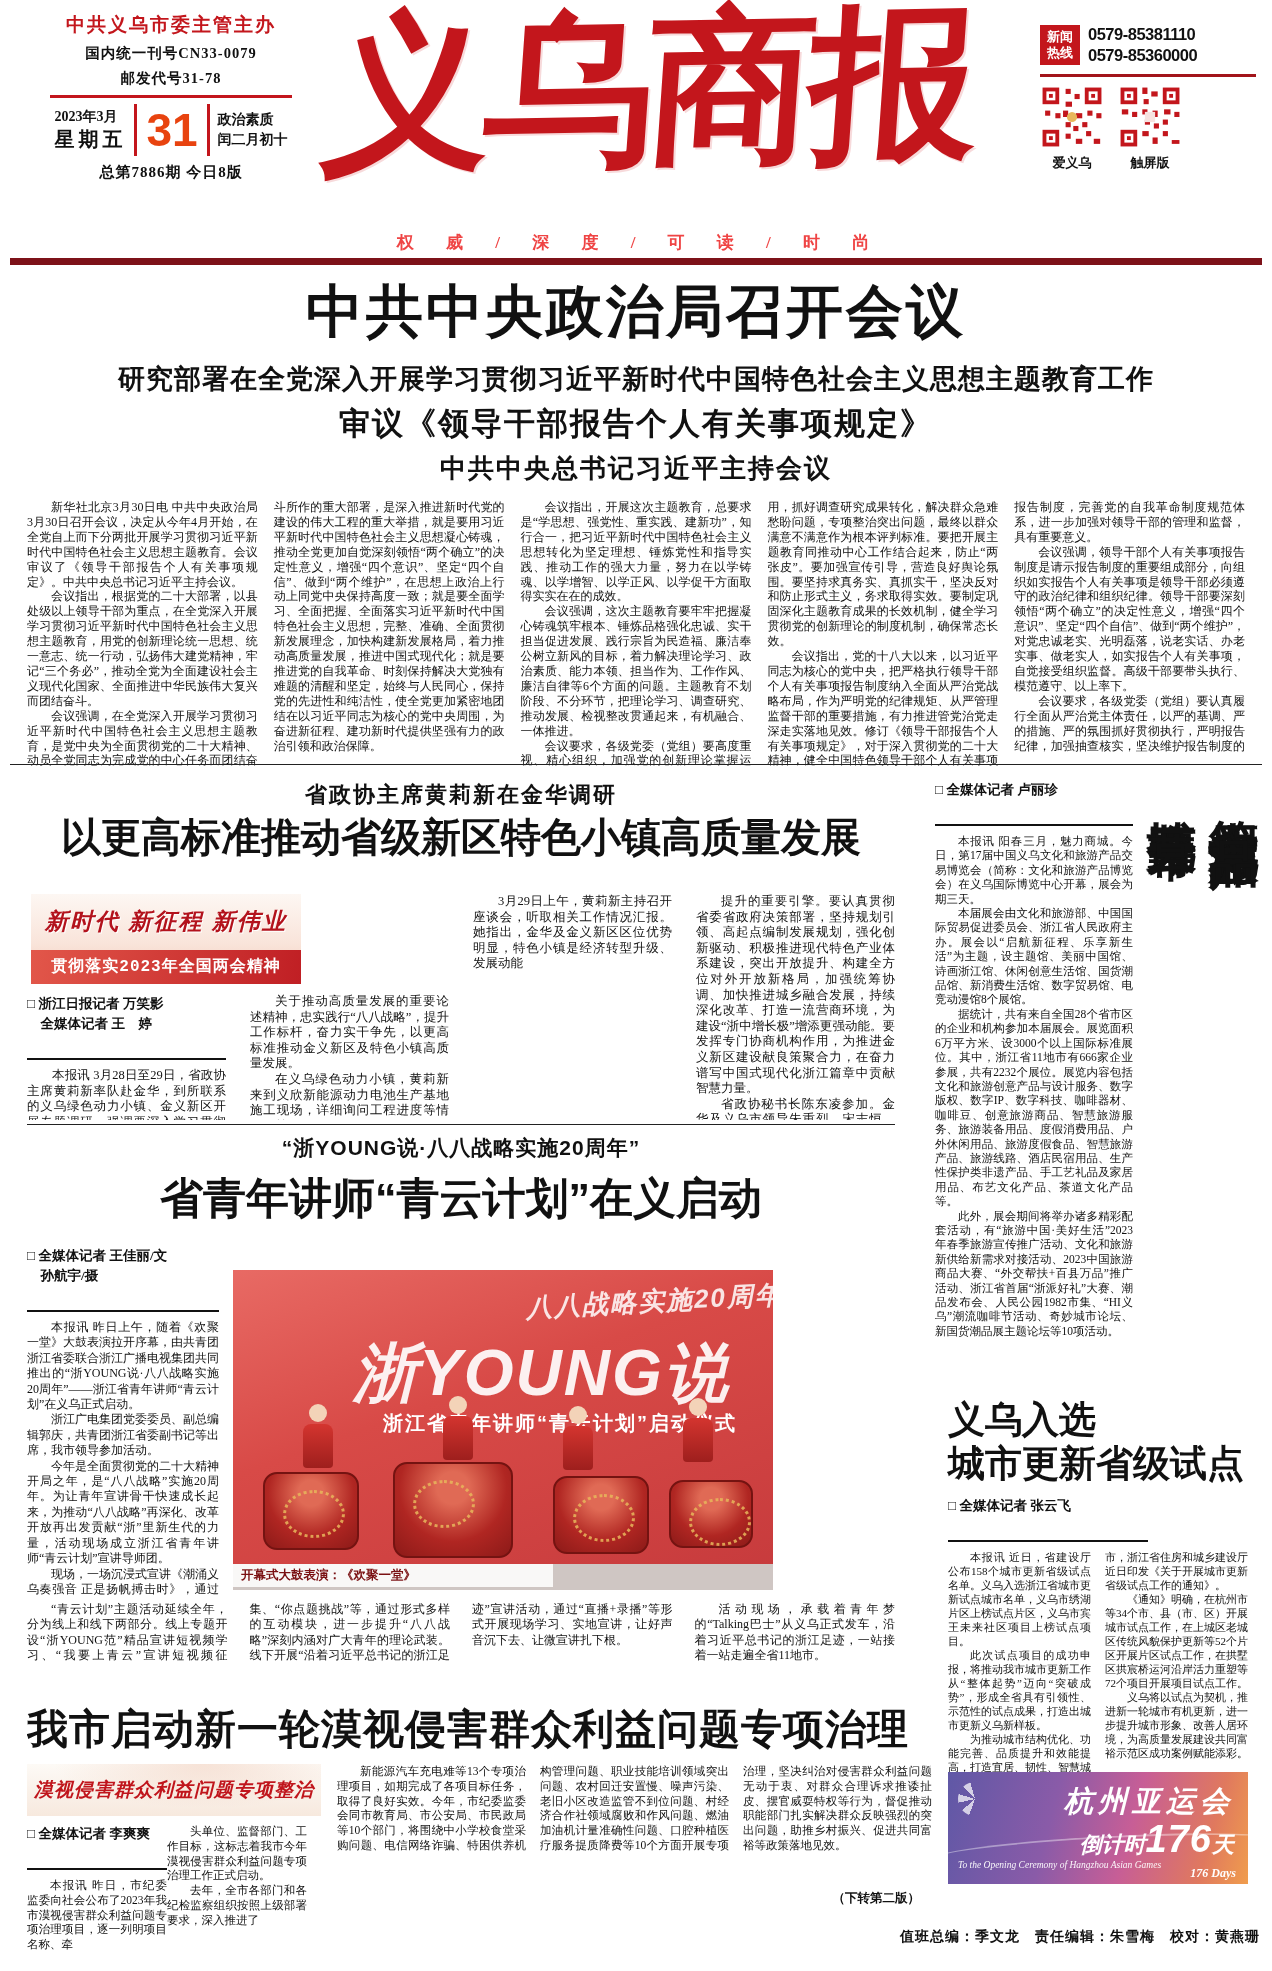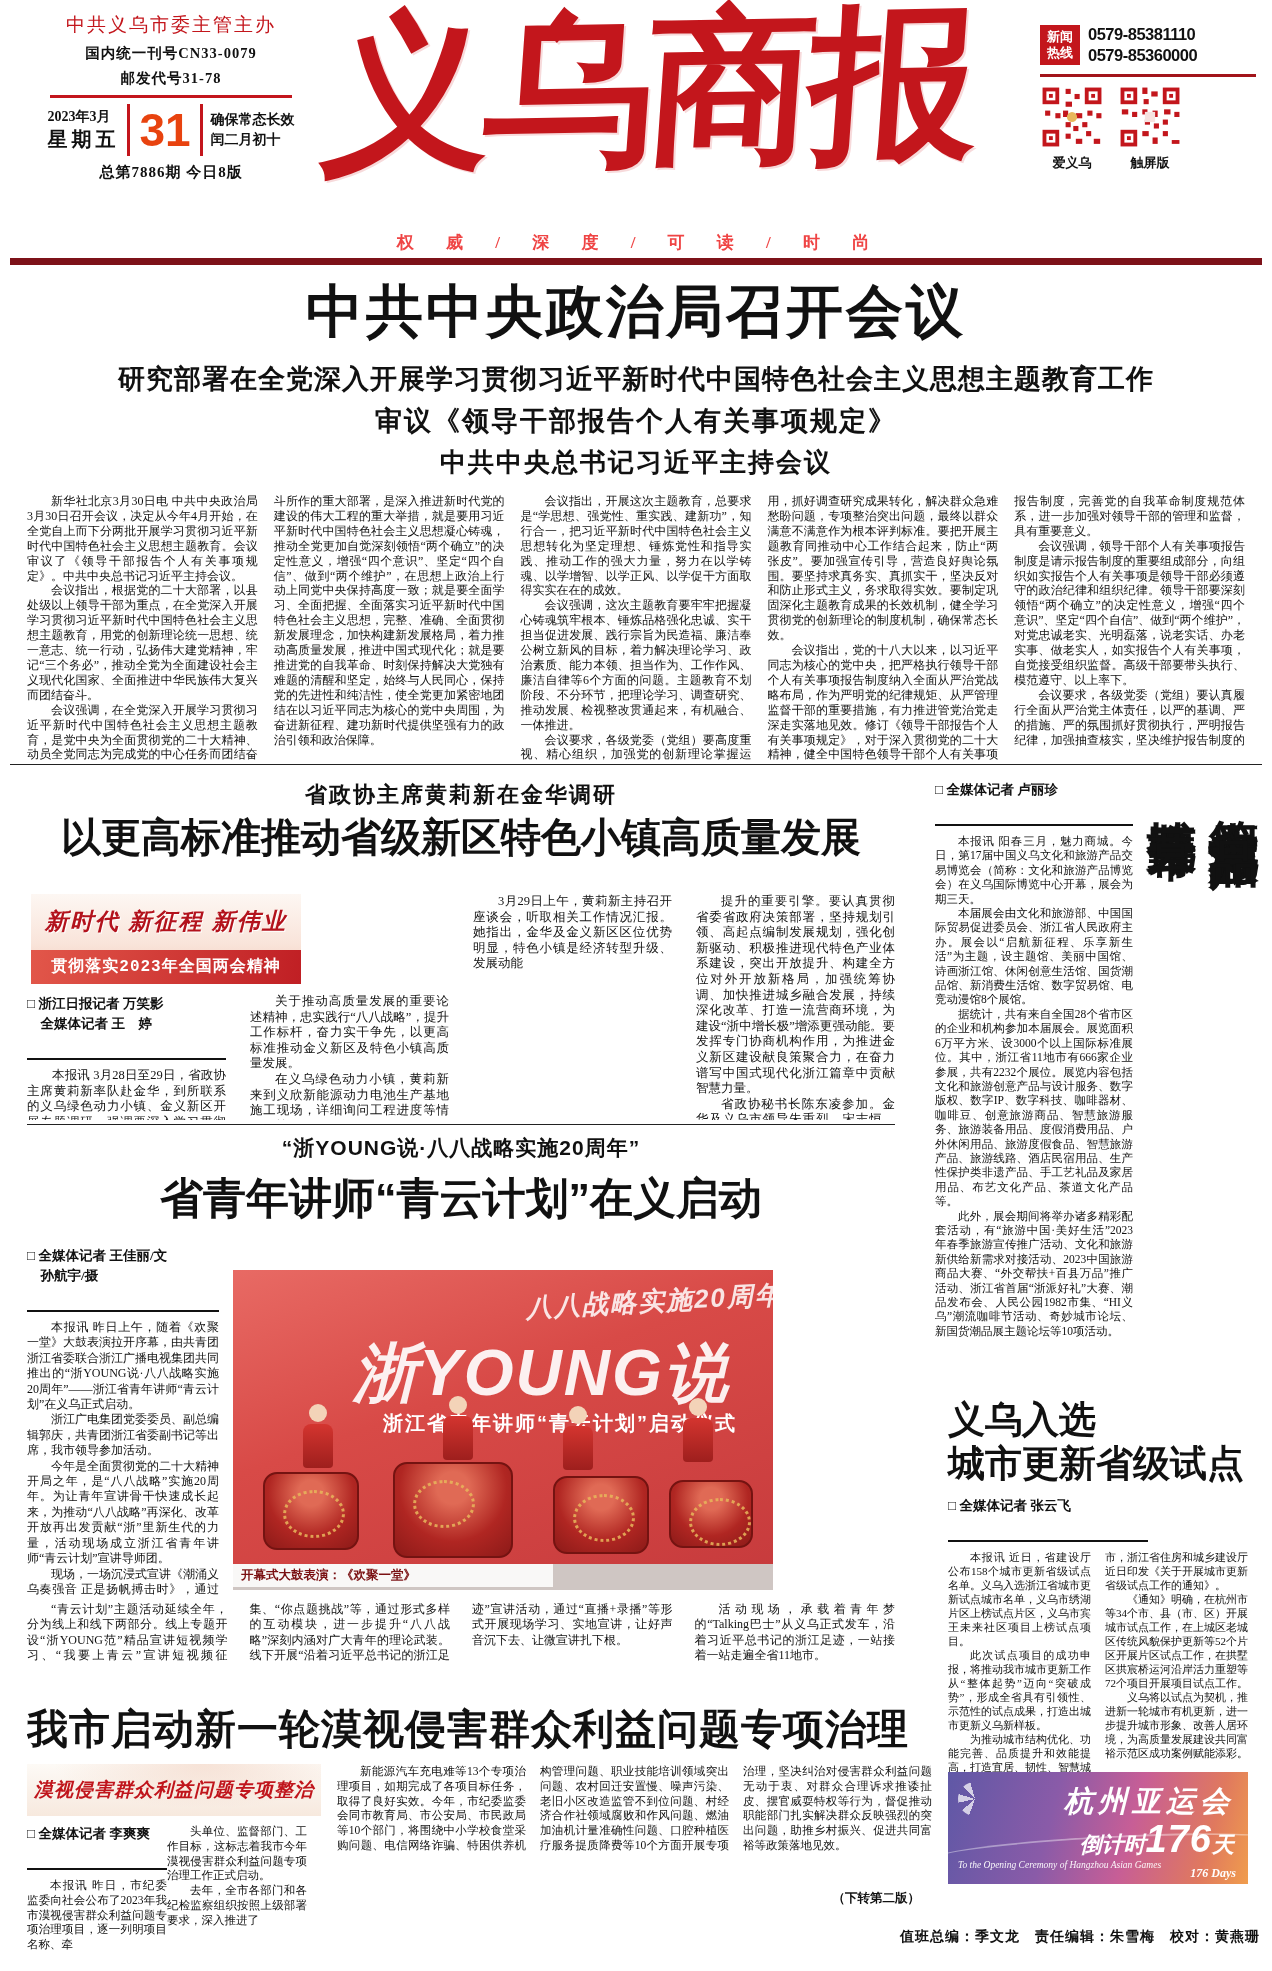--- a/index.html
+++ b/index.html
@@ -3,21 +3,21 @@
 <meta charset="utf-8">
 <style>
   * { margin:0; padding:0; box-sizing:border-box; }
   body { background:#e9e9e9; font-family:"Liberation Serif", serif; }
   #page { position:relative; width:1272px; height:1971px; background:#fff; margin:0 auto; overflow:hidden; color:#111; }
   .abs { position:absolute; }
   p { margin:0; text-indent:2em; }
 
   
   .mast-left { left:46px; top:12px; width:250px; text-align:center; }
-  .organ { color:#c3161c; font-weight:400; font-size:19px; letter-spacing:2px; font-family:"Liberation Sans",sans-serif; }
+  .organ { color:#c3161c; font-weight:700; font-size:19px; letter-spacing:2px; font-family:"Liberation Sans",sans-serif; }
   .pubno { font-size:14.5px; font-weight:700; margin-top:6px; letter-spacing:1px; }
   .mast-hr { border:none; border-top:3px solid #c3161c; margin:7px 4px 6px 4px; }
   .dateblock { display:flex; align-items:center; justify-content:center; gap:8px; }
   .dateL { text-align:left; font-weight:700; }
   .dateL .d1 { font-size:14px; }
   .dateL .d2 { font-size:20px; letter-spacing:4px; font-family:"Liberation Sans",sans-serif; }
   .daybig { color:#e8430f; font-size:46px; font-weight:900; font-family:"Liberation Sans",sans-serif; padding:0 9px; border-left:3px solid #c3161c; border-right:3px solid #c3161c; line-height:52px; }
   .lunar { text-align:left; font-weight:700; font-size:14px; line-height:20px; }
   .issue { font-size:15px; font-weight:700; margin-top:7px; letter-spacing:1px; }
   .mast-title { left:286px; top:-18px; width:724px; height:215px; text-align:center; color:#c3161c; font-size:168px; font-weight:900; line-height:215px; letter-spacing:-6px; transform:skewX(-5deg) rotate(-1deg); text-shadow:2px 2px 0 #d8444a33; white-space:nowrap; overflow:hidden; }
@@ -31,21 +31,21 @@
   .qr { width:64px; height:64px; display:block; }
   .qr-label { font-size:13px; font-weight:700; margin-top:5px; }
   .slogan { left:300px; top:231px; width:680px; text-align:center; font-size:17px; font-weight:700; letter-spacing:14px; color:#ef4444; }
   .toprule { left:10px; top:258px; width:1252px; height:7px; background:#7d1219; }
 
   
   .lead { left:27px; top:274px; width:1218px; }
   .lead-h1 { text-align:center; font-size:57px; font-weight:900; letter-spacing:3px; font-family:"Liberation Sans",sans-serif; }
   .lead-sub { text-align:center; font-weight:700; font-family:"Liberation Sans",sans-serif; }
   .lead-sub.s1 { font-size:27px; margin-top:10px; letter-spacing:1px; }
-  .lead-sub.s2 { font-size:27px; margin-top:6px; letter-spacing:2px; }
+  .lead-sub.s2 { font-size:31px; margin-top:6px; letter-spacing:2px; }
   .lead-sub.s3 { font-size:26px; margin-top:6px; letter-spacing:2px; }
   .lead-body { margin-top:14px; height:282px; overflow:hidden; column-count:5; column-gap:16px; font-size:12px; line-height:14.9px; text-align:justify; }
   .div-full { left:10px; top:764px; width:1252px; border-top:1.5px solid #222; }
 
   
   .huang { left:27px; top:780px; width:868px; height:340px; overflow:hidden; }
   .kicker { text-align:center; font-size:22px; font-weight:700; letter-spacing:2px; font-family:"Liberation Sans",sans-serif; }
   .huang-h { text-align:center; font-size:40px; font-weight:900; letter-spacing:0px; font-family:"Liberation Sans",sans-serif; white-space:nowrap; }
   .huang-cols { position:absolute; left:0; top:114px; width:868px; height:226px; display:flex; gap:24px; overflow:hidden; }
   .huang-cols .col { width:199px; font-size:12.5px; line-height:15.6px; text-align:justify; }
@@ -120,21 +120,21 @@
     <div class="pubno">国内统一刊号CN33-0079</div>
     <div class="pubno">邮发代号31-78</div>
     <hr class="mast-hr">
     <div class="dateblock">
       <div class="dateL">
         <div class="d1">2023年3月</div>
         <div class="d2">星期五</div>
       </div>
       <div class="daybig">31</div>
       <div class="lunar">
-        <div>确保常态长效</div>
+        <div>政治素质</div>
         <div>闰二月初十</div>
       </div>
     </div>
     <div class="issue">总第7886期 今日8版</div>
   </div>
 
   <div class="abs mast-title">义乌商报</div>
 
   <div class="abs mast-right">
     <div class="hotline-row">

